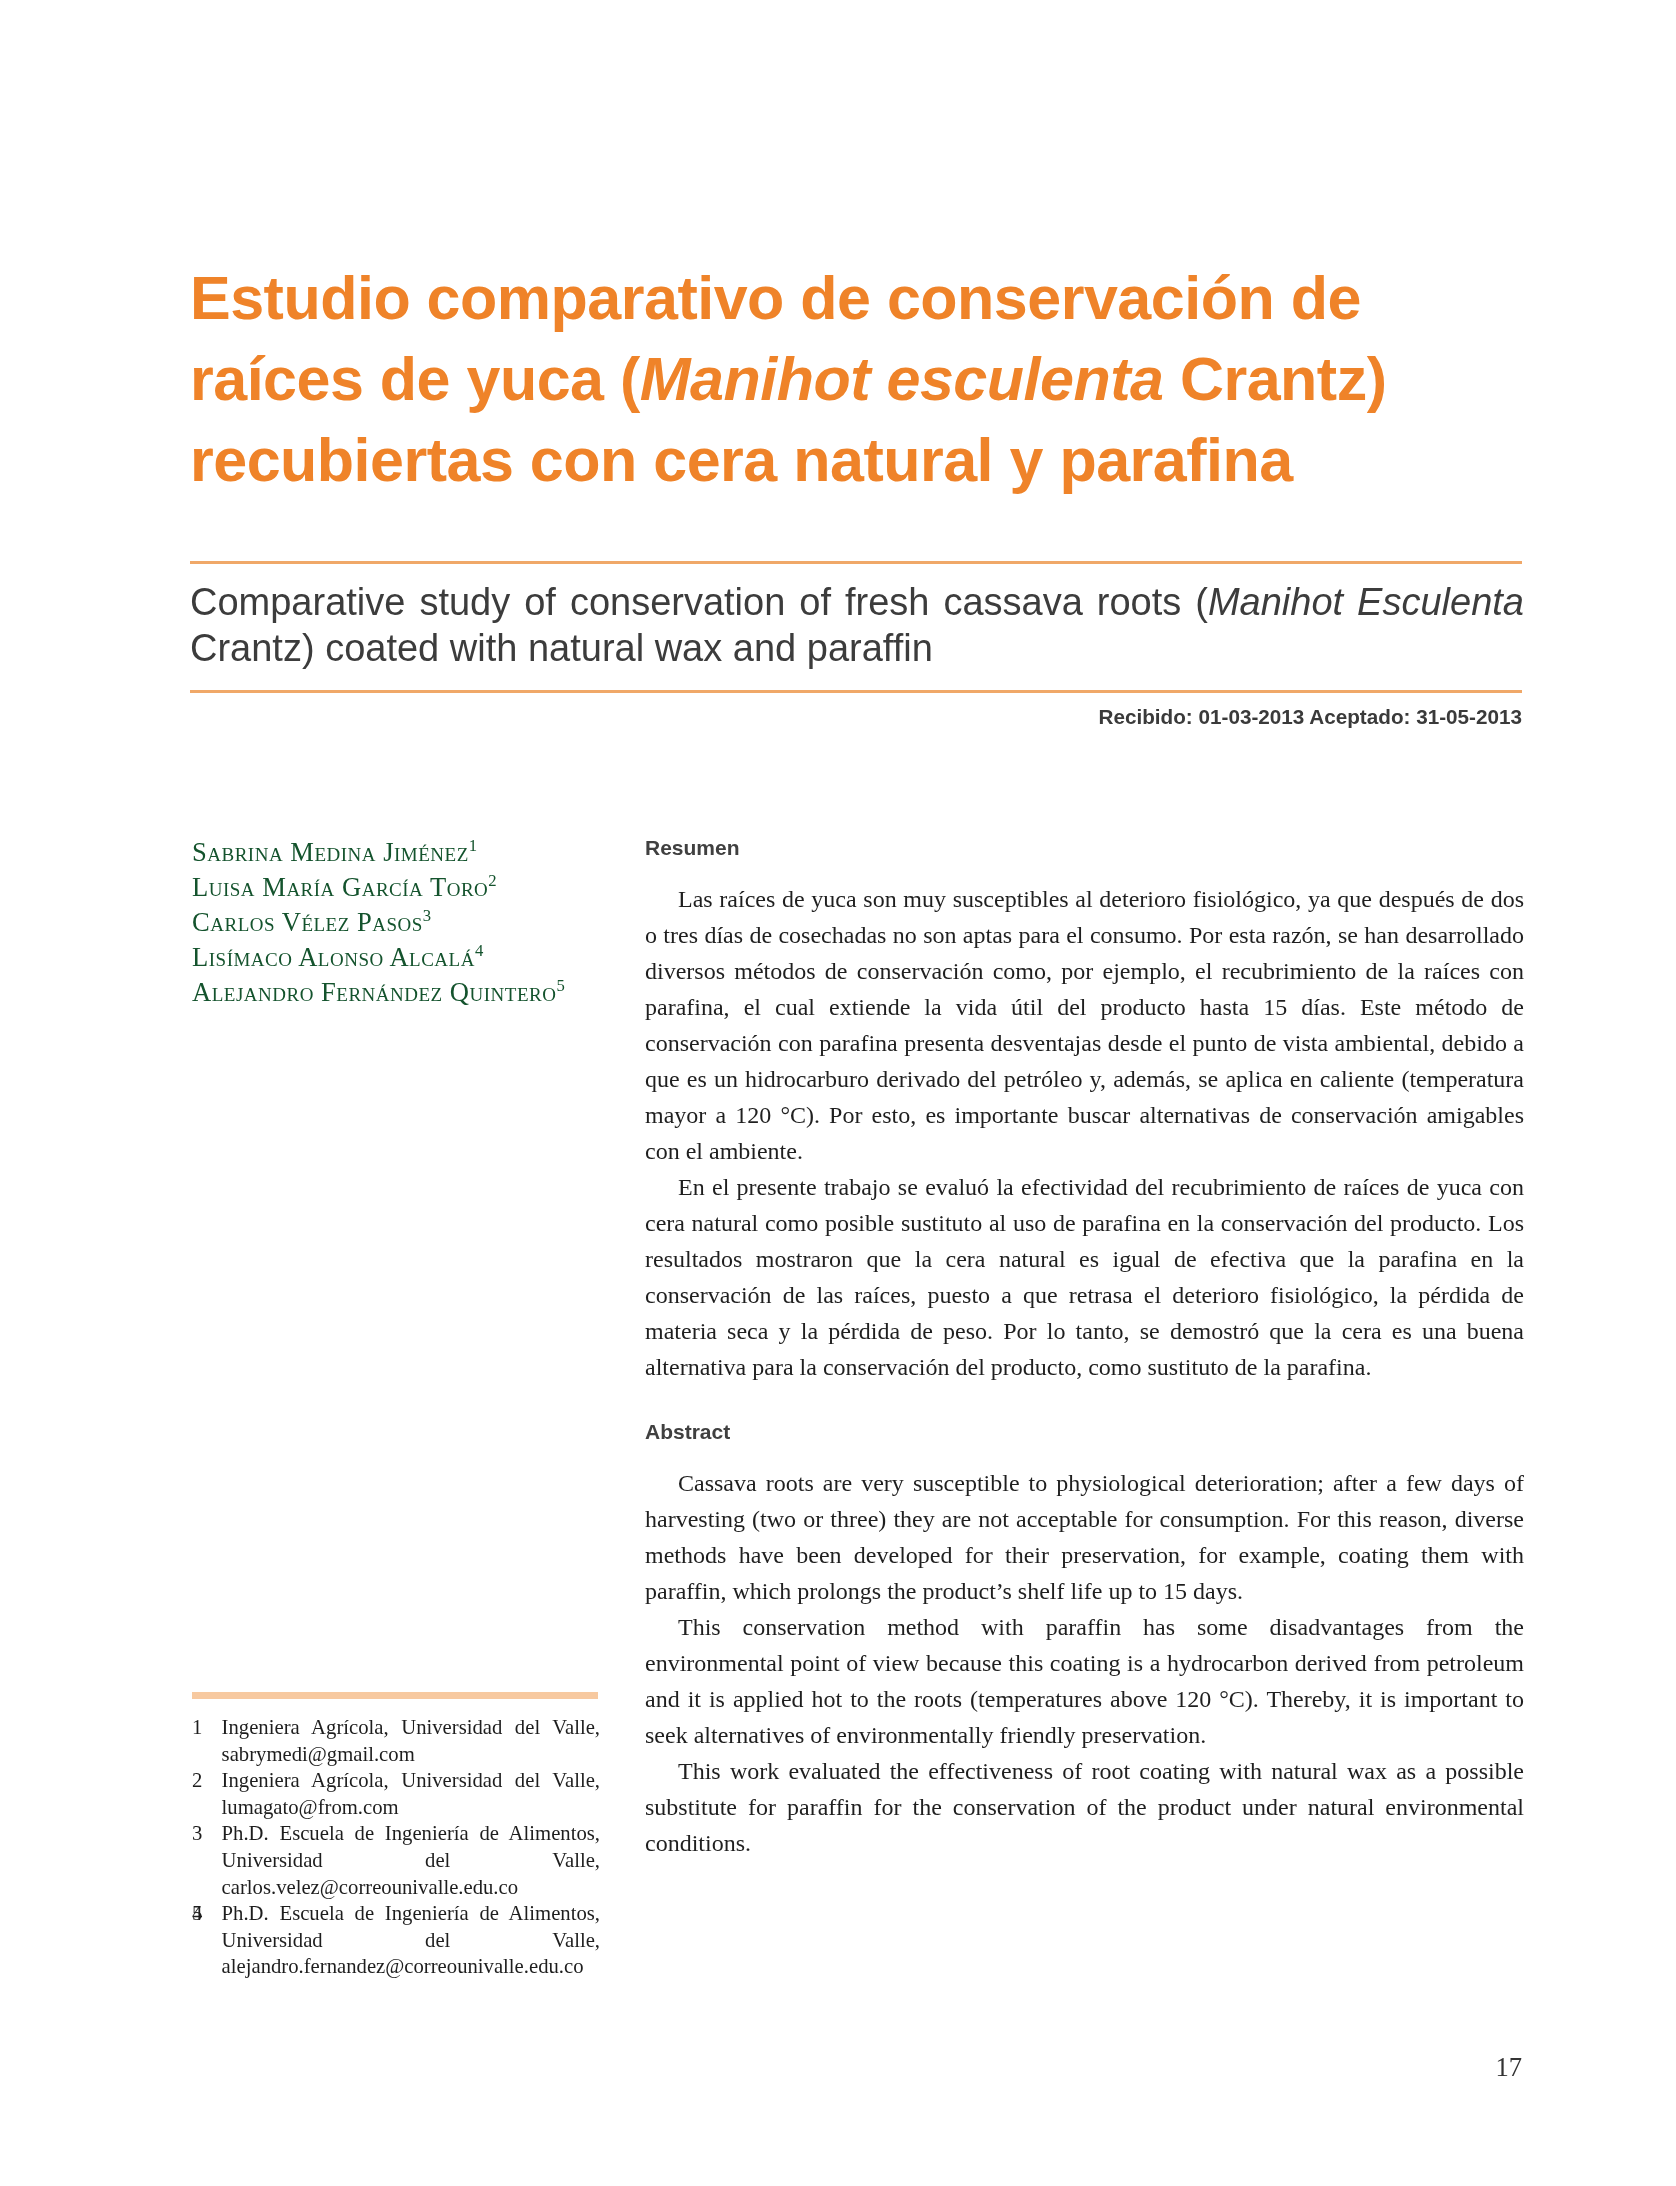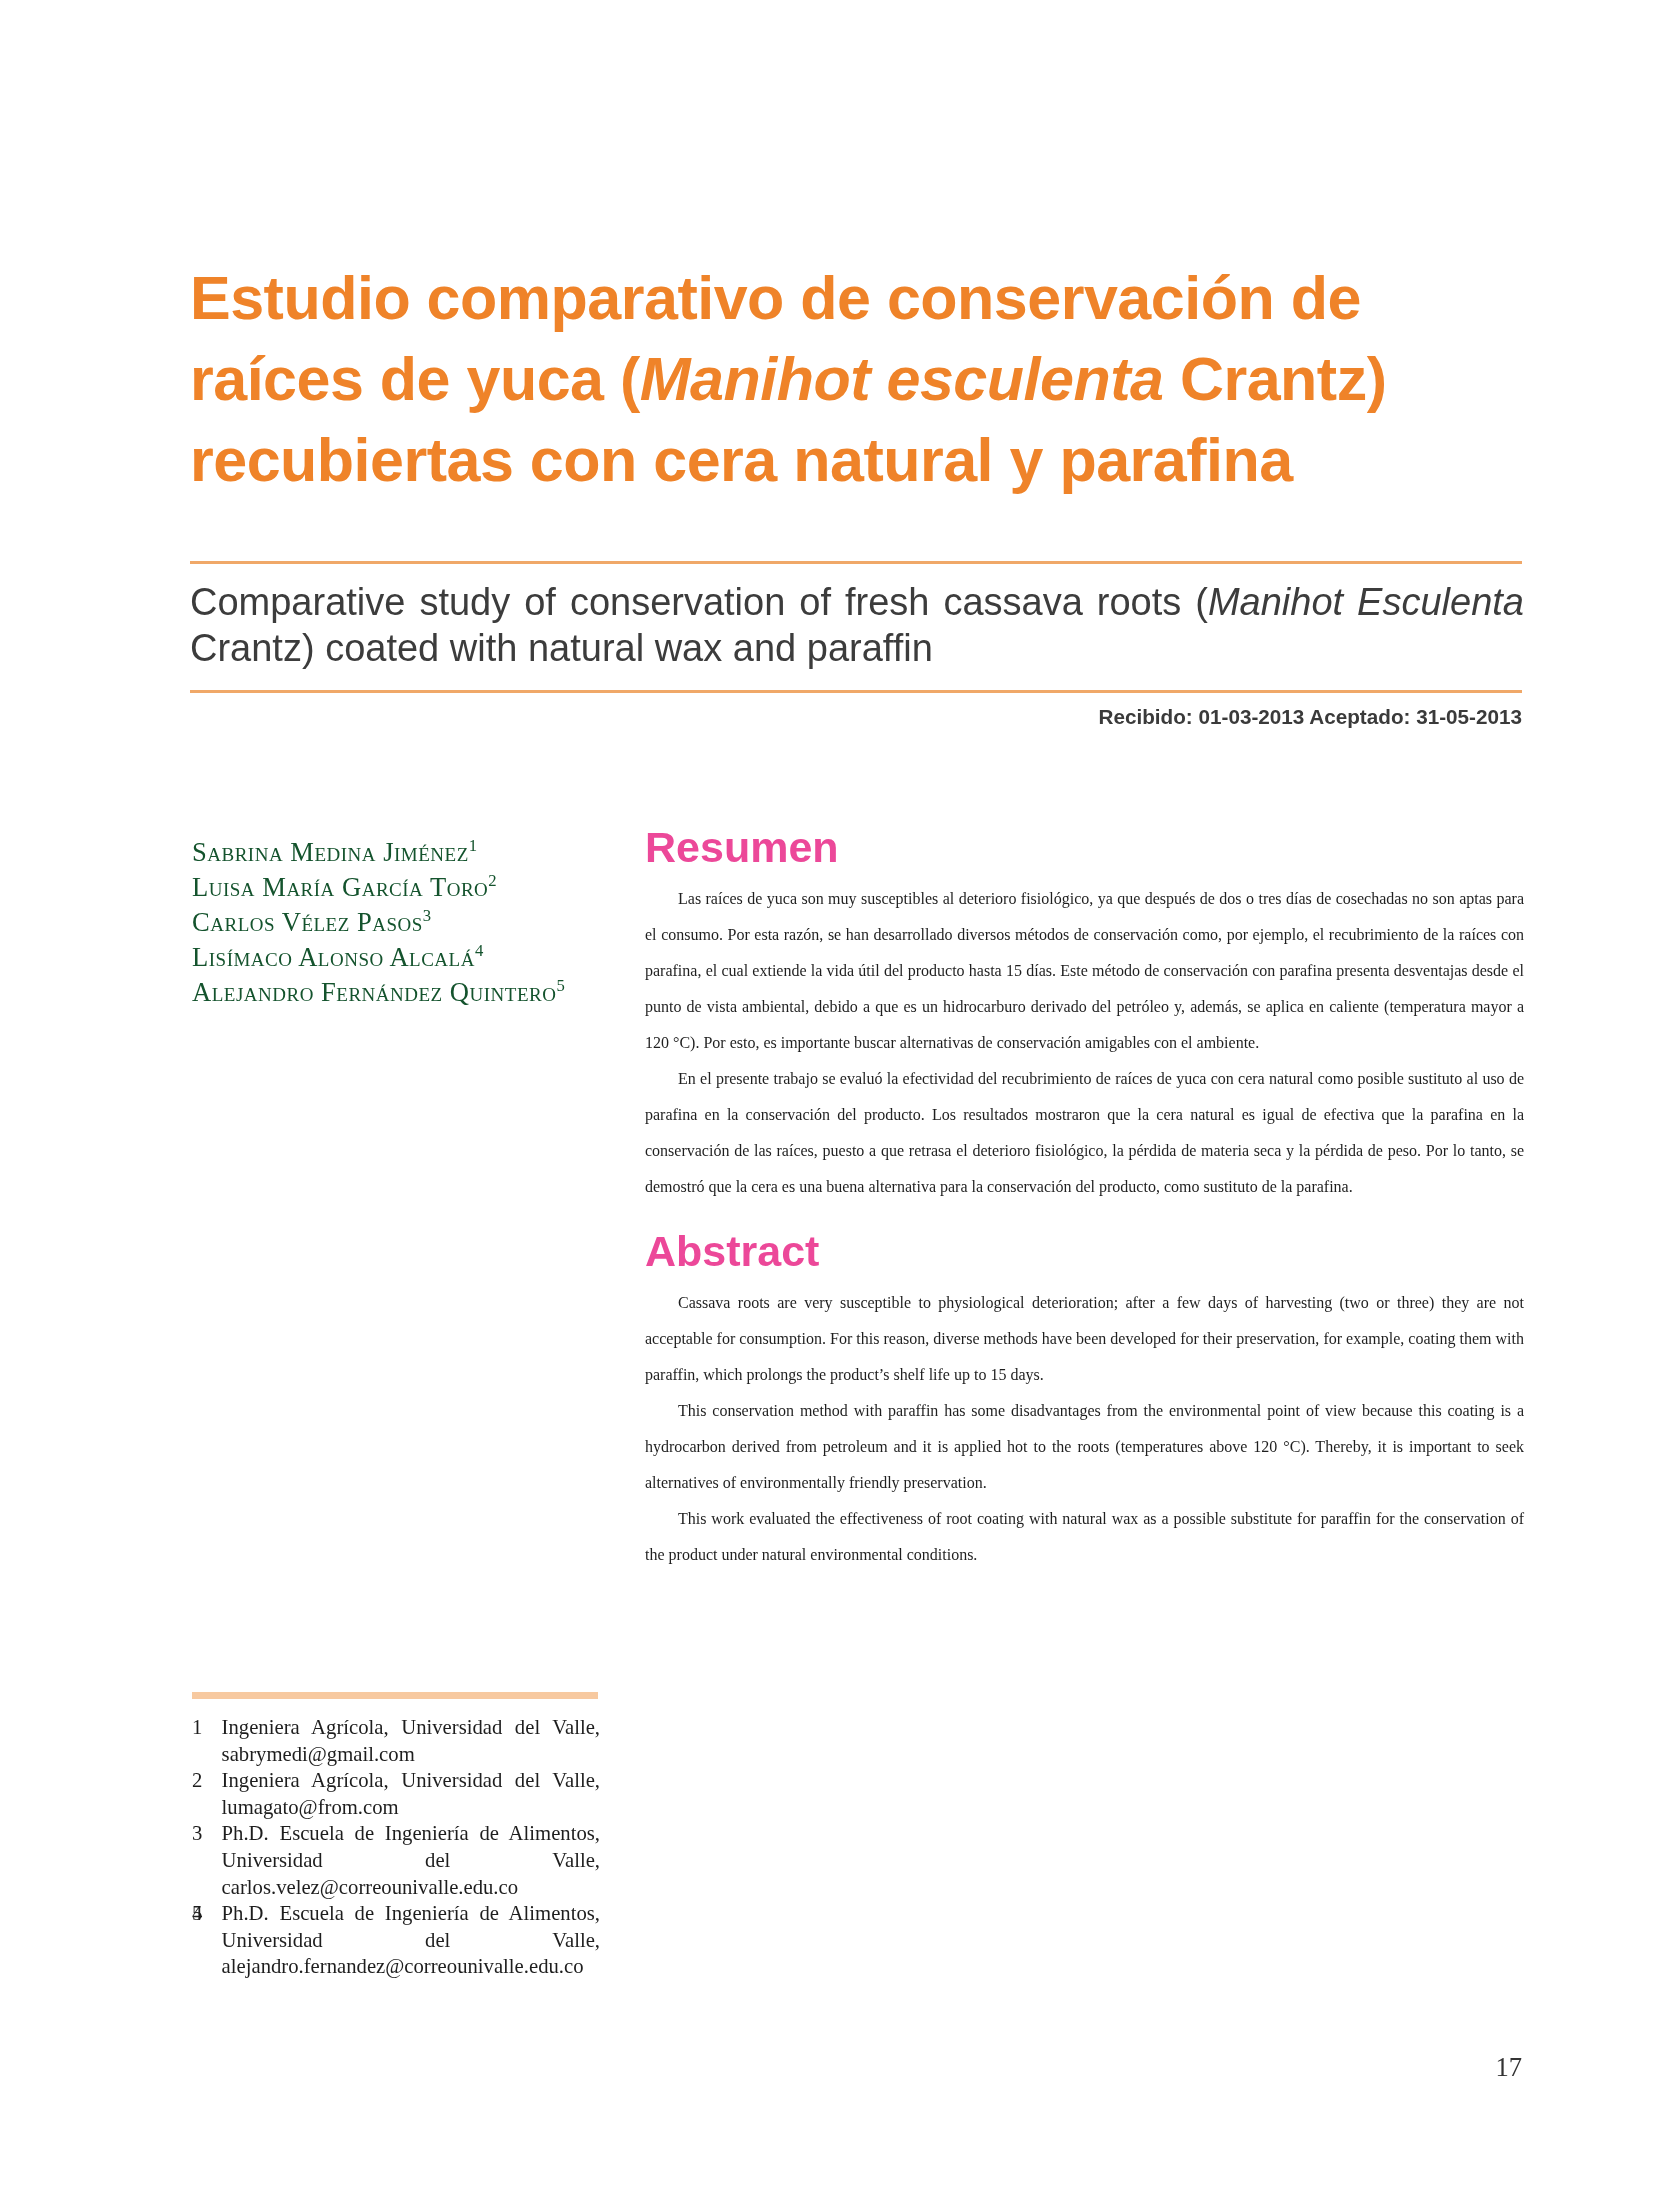--- a/index.html
+++ b/index.html
@@ -122,29 +122,29 @@
   .main-col {
     position: absolute;
     left: 645px;
     top: 830px;
     width: 879px;
   }
   .section-heading {
     margin: 0 0 15.8px 0;
     font-family: "Liberation Sans", sans-serif;
     font-weight: bold;
-    font-size: 43px;
+    font-size: 21px;
     line-height: 35px;
-    color: #ec4899;
+    color: #404040;
   }
   .section-heading.abstract-heading { margin-top: 29.6px; }
   .body-p {
     margin: 0;
     font-family: "Liberation Serif", serif;
-    font-size: 16px;
+    font-size: 24px;
     line-height: 36px;
     color: #1F1F1F;
     text-align: justify;
     text-indent: 33px;
   }
   .body-p b { font-weight: bold; }
 
   
   .page-number {
     position: absolute;

